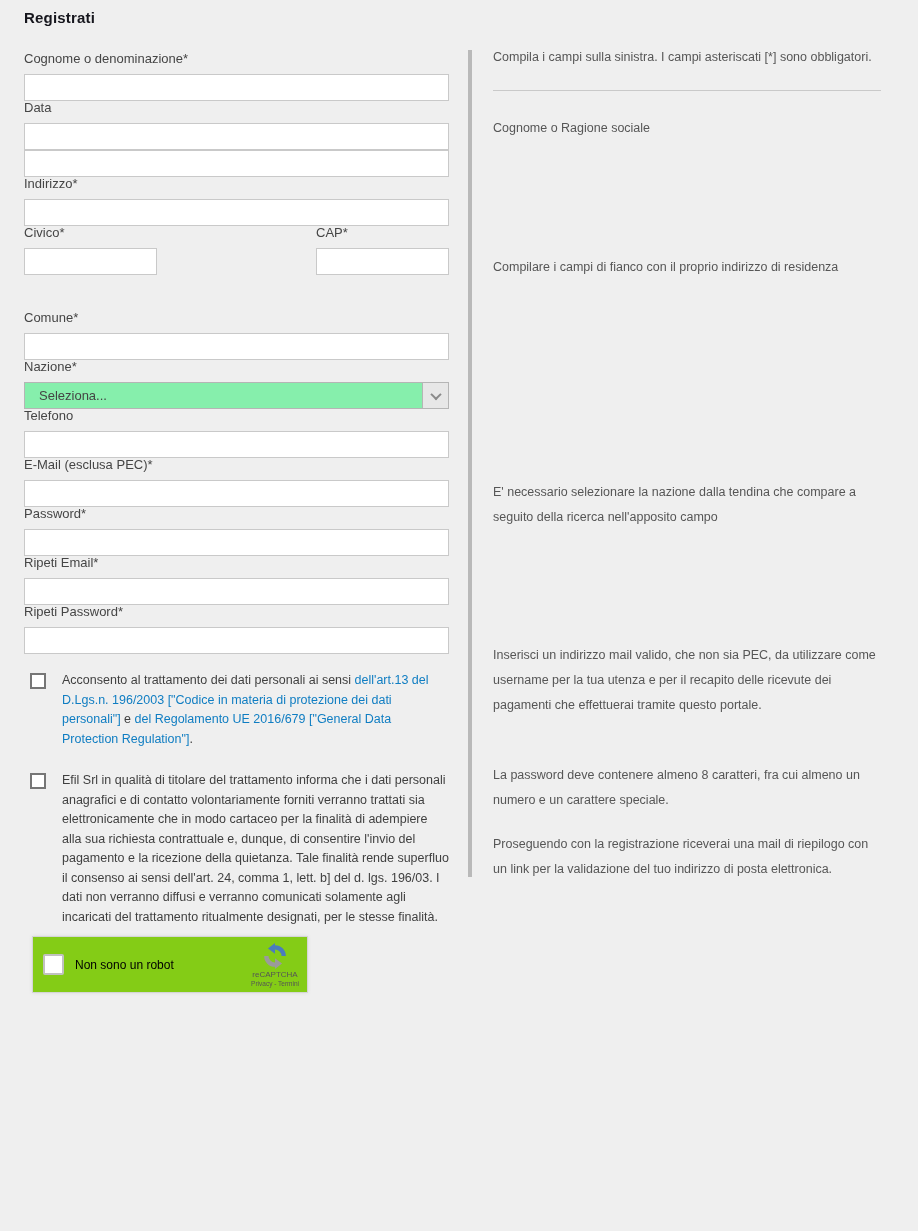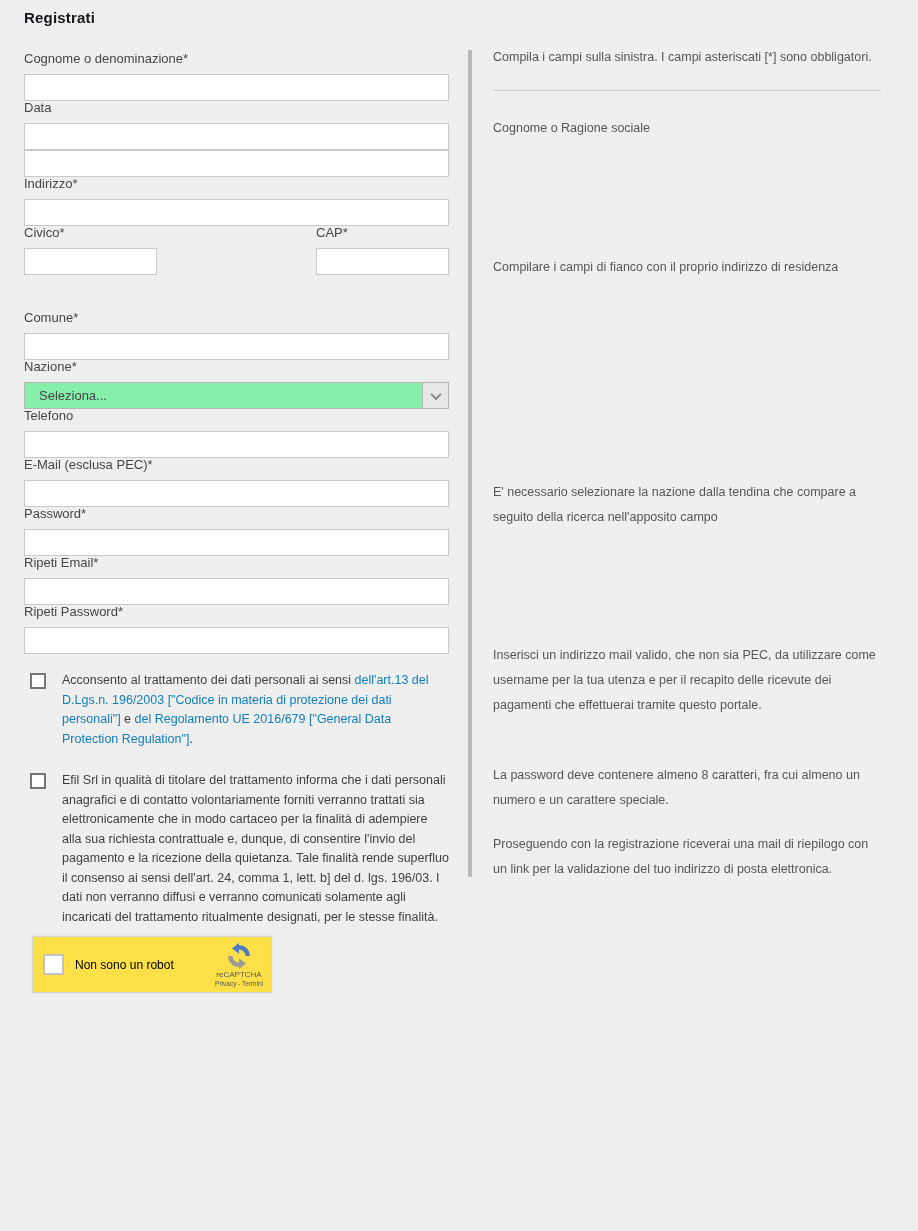--- a/index.html
+++ b/index.html
@@ -60,22 +60,22 @@
     border: 2px solid #767676; background: #fff; cursor: pointer;
   }
   .consent-text {
     margin-left: 16px; font-size: 12.5px; line-height: 19.5px; color: #3f3f3f;
     width: 387px;
   }
   .consent-text a { color: #0f7dc2; text-decoration: none; cursor: pointer; }
   
   .recaptcha {
     margin: 9px 0 0 8px;
-    width: 240px; height: 57px;
-    background: #fde047; border: 1px solid #d5d5d5;
+    width: 276px; height: 57px;
+    background: #84cc16; border: 1px solid #d5d5d5;
     box-shadow: 0 0 4px rgba(0,0,0,.08);
     display: flex; align-items: center;
   }
   .rc-checkbox {
     width: 21px; height: 21px; margin-left: 10px;
     border: 2px solid #c1c1c1; border-radius: 2px; background: #fff;
     cursor: pointer;
   }
   .rc-label { margin-left: 11px; font-size: 12px; color: #000; }
   .rc-brand-col {

